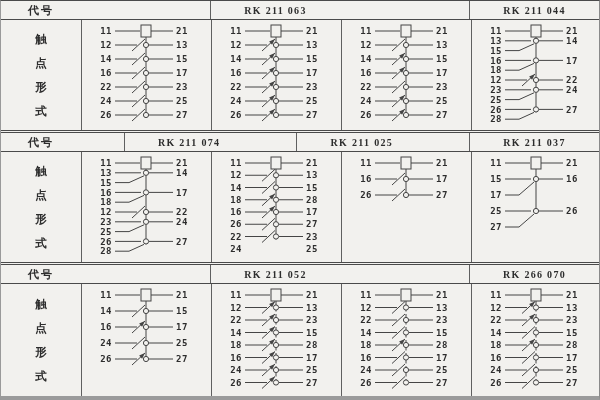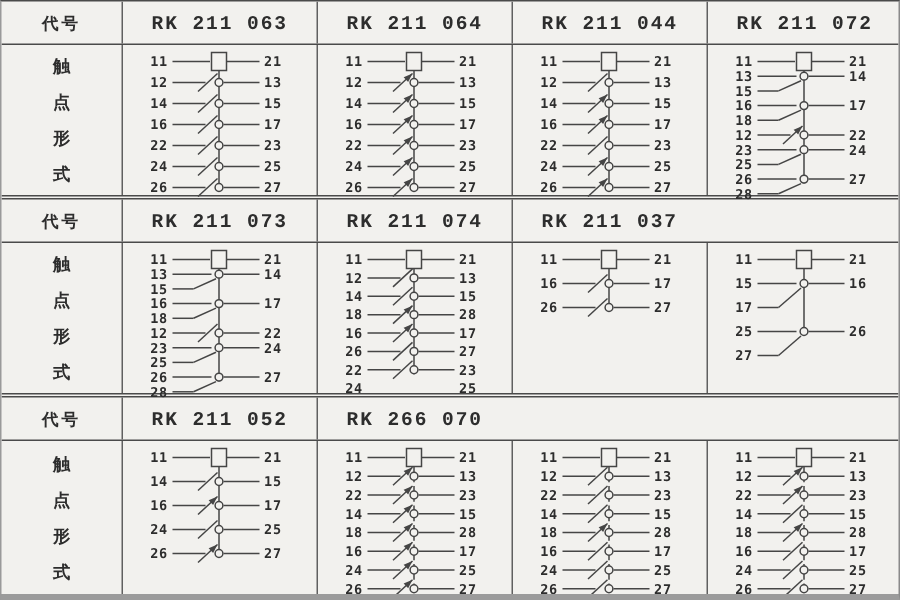--- a/index.html
+++ b/index.html
@@ -13,43 +13,41 @@
     position:relative;width:600px;height:400px;box-sizing:border-box;
     background:#f2f1ee;
     border-top:1px solid #4a4a4a;
     border-left:1px solid #9a9a9a;
     border-right:1px solid #8a8a8a;
     border-bottom:4px solid #9b9b9b;
     overflow:hidden;
   }
   .section{height:132px;box-sizing:border-box;border-bottom:3px double #4a4a4a;display:flex;flex-direction:column;}
   .section:last-child{border-bottom:none;height:131px;}
-  .hrow{display:flex;height:29px;box-sizing:border-box;border-bottom:1px solid #4a4a4a;flex:none;}
+  .hrow{display:flex;height:19px;box-sizing:border-box;border-bottom:1px solid #4a4a4a;flex:none;justify-content:space-between;}
   .crow{display:flex;flex:1;min-height:0;}
   .lcell{width:80px;flex:none;box-sizing:border-box;display:flex;align-items:center;justify-content:center;}
   .cell{width:130px;flex:none;box-sizing:border-box;border-left:1px solid #606060;display:flex;align-items:center;justify-content:center;}
   .code-label{font-size:11px;font-weight:bold;letter-spacing:2px;}
-  .model{font-size:13px;font-weight:bold;letter-spacing:1.3px;font-family:Liberation Mono, monospace;}
+  .model{font-size:10px;font-weight:bold;letter-spacing:1.3px;font-family:Liberation Serif, serif;}
   .vlabel{display:flex;flex-direction:column;align-items:center;justify-content:center;gap:9px;
           font-size:11.5px;font-weight:bold;}
   .diagram-host{align-items:flex-start;justify-content:flex-start;}
   svg{display:block;}
 </style>
 </head>
 <body>
 
 <div class="table">
 
   <div class="section">
     <div class="hrow">
       <div class="lcell code-label">代号</div>
       <div class="cell model">RK 211 063</div>
-      <div class="cell model">RK 211 064</div>
       <div class="cell model">RK 211 044</div>
-      <div class="cell model">RK 211 072</div>
     </div>
     <div class="crow">
       <div class="lcell vlabel">
         <span>触</span>
         <span>点</span>
         <span>形</span>
         <span>式</span>
       </div>
       <div class="cell diagram-host">
           <svg width="129" height="110">
@@ -247,22 +245,22 @@
             <text x="30" y="102.4" text-anchor="end" font-size="9" font-weight="bold" font-family="&quot;DejaVu Sans Mono&quot;, monospace" letter-spacing="0.5" fill="#2d2d2d">28</text>
             <text x="94" y="92.60000000000001" text-anchor="start" font-size="9" font-weight="bold" font-family="&quot;DejaVu Sans Mono&quot;, monospace" letter-spacing="0.5" fill="#2d2d2d">27</text>
           </svg>
         </div>
     </div>
   </div>
 
   <div class="section">
     <div class="hrow">
       <div class="lcell code-label">代号</div>
-      <div class="cell model">RK 211 073</div>
       <div class="cell model">RK 211 074</div>
+      <div class="cell model">RK 211 025</div>
       <div class="cell model">RK 211 037</div>
     </div>
     <div class="crow">
       <div class="lcell vlabel">
         <span>触</span>
         <span>点</span>
         <span>形</span>
         <span>式</span>
       </div>
       <div class="cell diagram-host">

